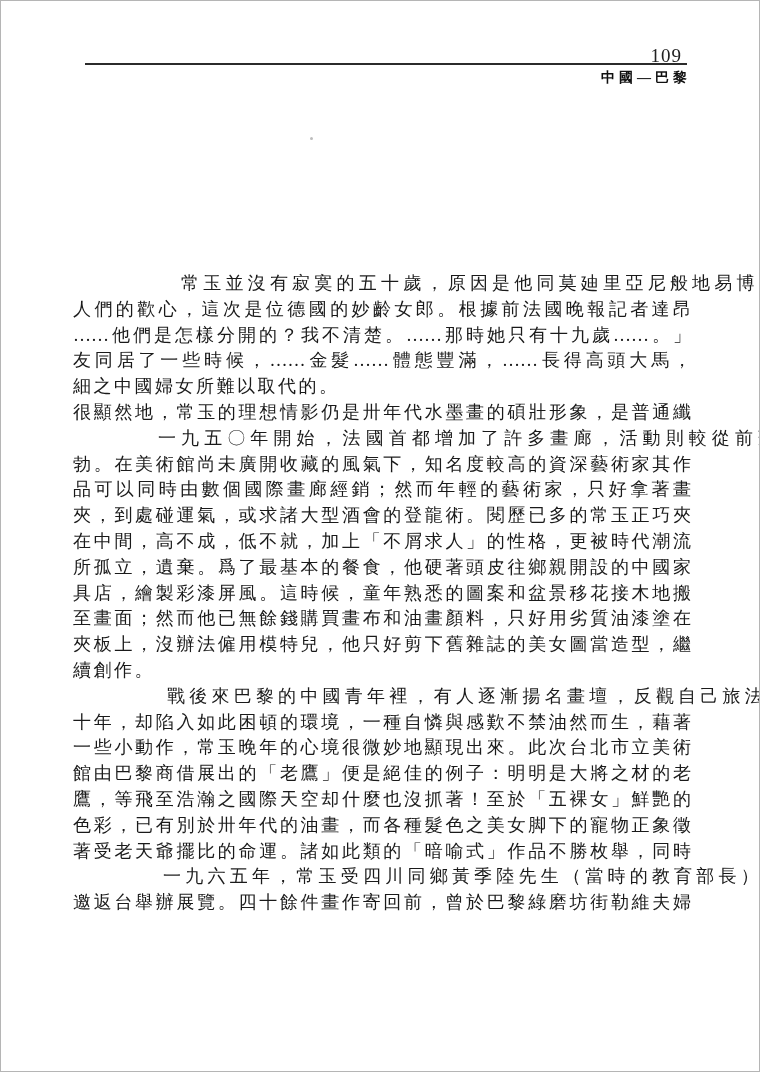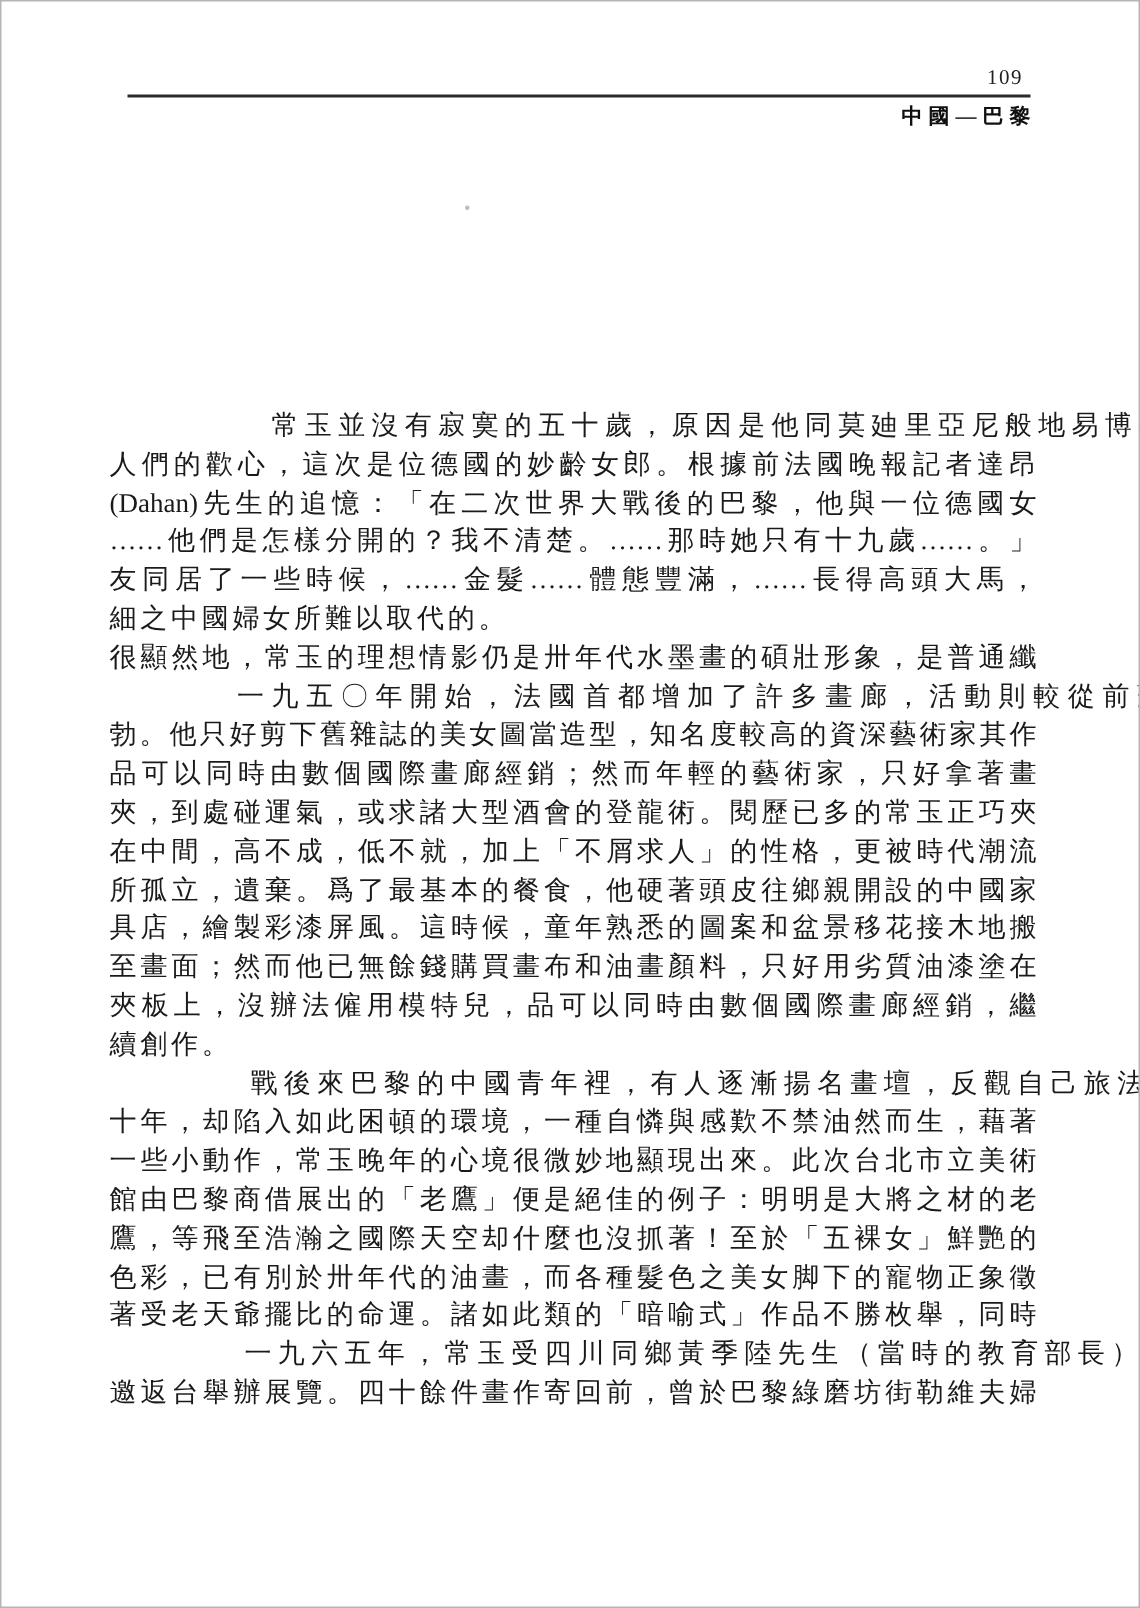--- a/index.html
+++ b/index.html
@@ -8,21 +8,21 @@
     width:758px;height:1070px;
     background:#ffffff;
     border:1px solid #b5b5b5;
     overflow:hidden;
     font-family:"Liberation Serif","DejaVu Serif",serif;
     color:#1c1c1c;
   }
   .page-number{
     position:absolute;
     top:44px;right:77px;
-    font-size:14px;
+    font-size:19px;
     letter-spacing:1px;
     color:#222;
   }
   .head-rule{
     position:absolute;
     top:62px;left:84px;
     width:602px;height:2px;
     background:#2b2b2b;
   }
   .running-head{
@@ -70,36 +70,35 @@
   <div class="head-rule"></div>
 
   <div class="running-head">中國—巴黎</div>
 
   <div class="scan-speck"></div>
 
   <div class="body-text">
       <div>
         <div class="line" style="padding-left: 108px;">常玉並沒有寂寞的五十歲，原因是他同莫廸里亞尼般地易博取女</div>
         <div class="line">人們的歡心，這次是位德國的妙齡女郎。根據前法國晚報記者達昂</div>
-        <div class="line">(Dahan)先生的追憶：「在二次世界大戰後的巴黎，他與一位德國女</div>
         <div class="line">……他們是怎樣分開的？我不清楚。……那時她只有十九歲……。」</div>
         <div class="line">友同居了一些時候，……金髮……體態豐滿，……長得高頭大馬，</div>
         <div class="line para-end">細之中國婦女所難以取代的。</div>
         <div class="line">很顯然地，常玉的理想情影仍是卅年代水墨畫的碩壯形象，是普通纖</div>
       </div>
       <div>
         <div class="line" style="padding-left: 85px;">一九五〇年開始，法國首都增加了許多畫廊，活動則較從前蓬</div>
-        <div class="line">勃。他只好剪下舊雜誌的美女圖當造型，知名度較高的資深藝術家其作</div>
+        <div class="line">勃。在美術館尚未廣開收藏的風氣下，知名度較高的資深藝術家其作</div>
         <div class="line">品可以同時由數個國際畫廊經銷；然而年輕的藝術家，只好拿著畫</div>
         <div class="line">夾，到處碰運氣，或求諸大型酒會的登龍術。閱歷已多的常玉正巧夾</div>
         <div class="line">在中間，高不成，低不就，加上「不屑求人」的性格，更被時代潮流</div>
         <div class="line">所孤立，遺棄。爲了最基本的餐食，他硬著頭皮往鄉親開設的中國家</div>
         <div class="line">具店，繪製彩漆屏風。這時候，童年熟悉的圖案和盆景移花接木地搬</div>
         <div class="line">至畫面；然而他已無餘錢購買畫布和油畫顏料，只好用劣質油漆塗在</div>
-        <div class="line">夾板上，沒辦法僱用模特兒，品可以同時由數個國際畫廊經銷，繼</div>
+        <div class="line">夾板上，沒辦法僱用模特兒，他只好剪下舊雜誌的美女圖當造型，繼</div>
         <div class="line para-end">續創作。</div>
       </div>
       <div>
         <div class="line" style="padding-left: 94px;">戰後來巴黎的中國青年裡，有人逐漸揚名畫壇，反觀自己旅法四</div>
         <div class="line">十年，却陷入如此困頓的環境，一種自憐與感歎不禁油然而生，藉著</div>
         <div class="line">一些小動作，常玉晚年的心境很微妙地顯現出來。此次台北市立美術</div>
         <div class="line">館由巴黎商借展出的「老鷹」便是絕佳的例子：明明是大將之材的老</div>
         <div class="line">鷹，等飛至浩瀚之國際天空却什麼也沒抓著！至於「五裸女」鮮艷的</div>
         <div class="line">色彩，已有別於卅年代的油畫，而各種髮色之美女脚下的寵物正象徵</div>
         <div class="line">著受老天爺擺比的命運。諸如此類的「暗喻式」作品不勝枚舉，同時</div>

